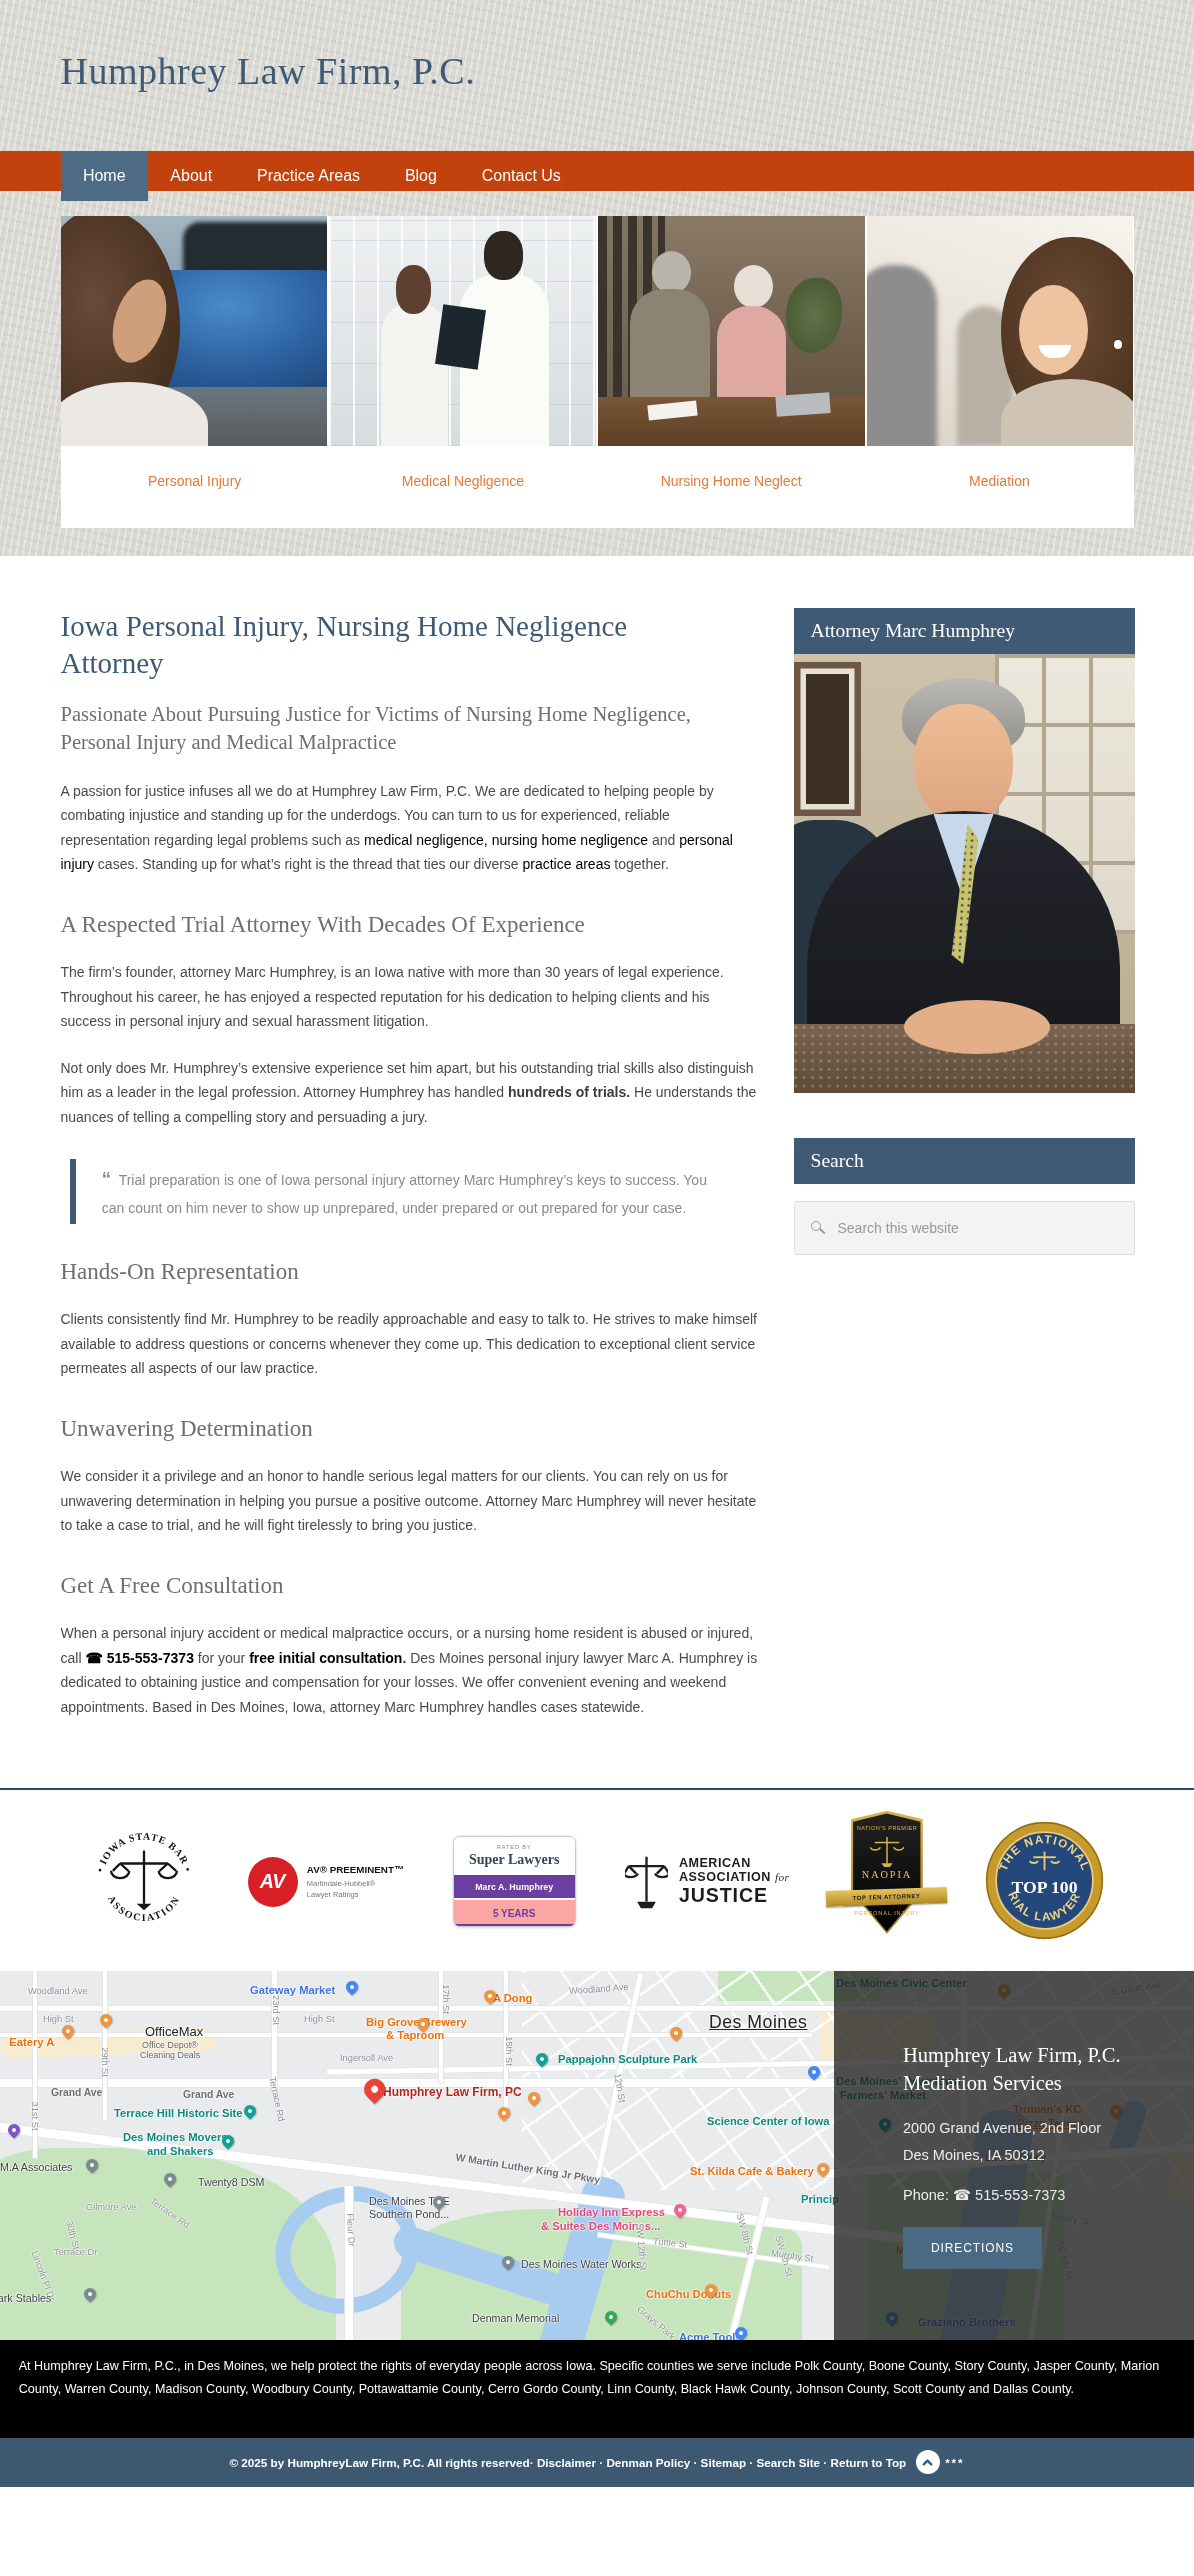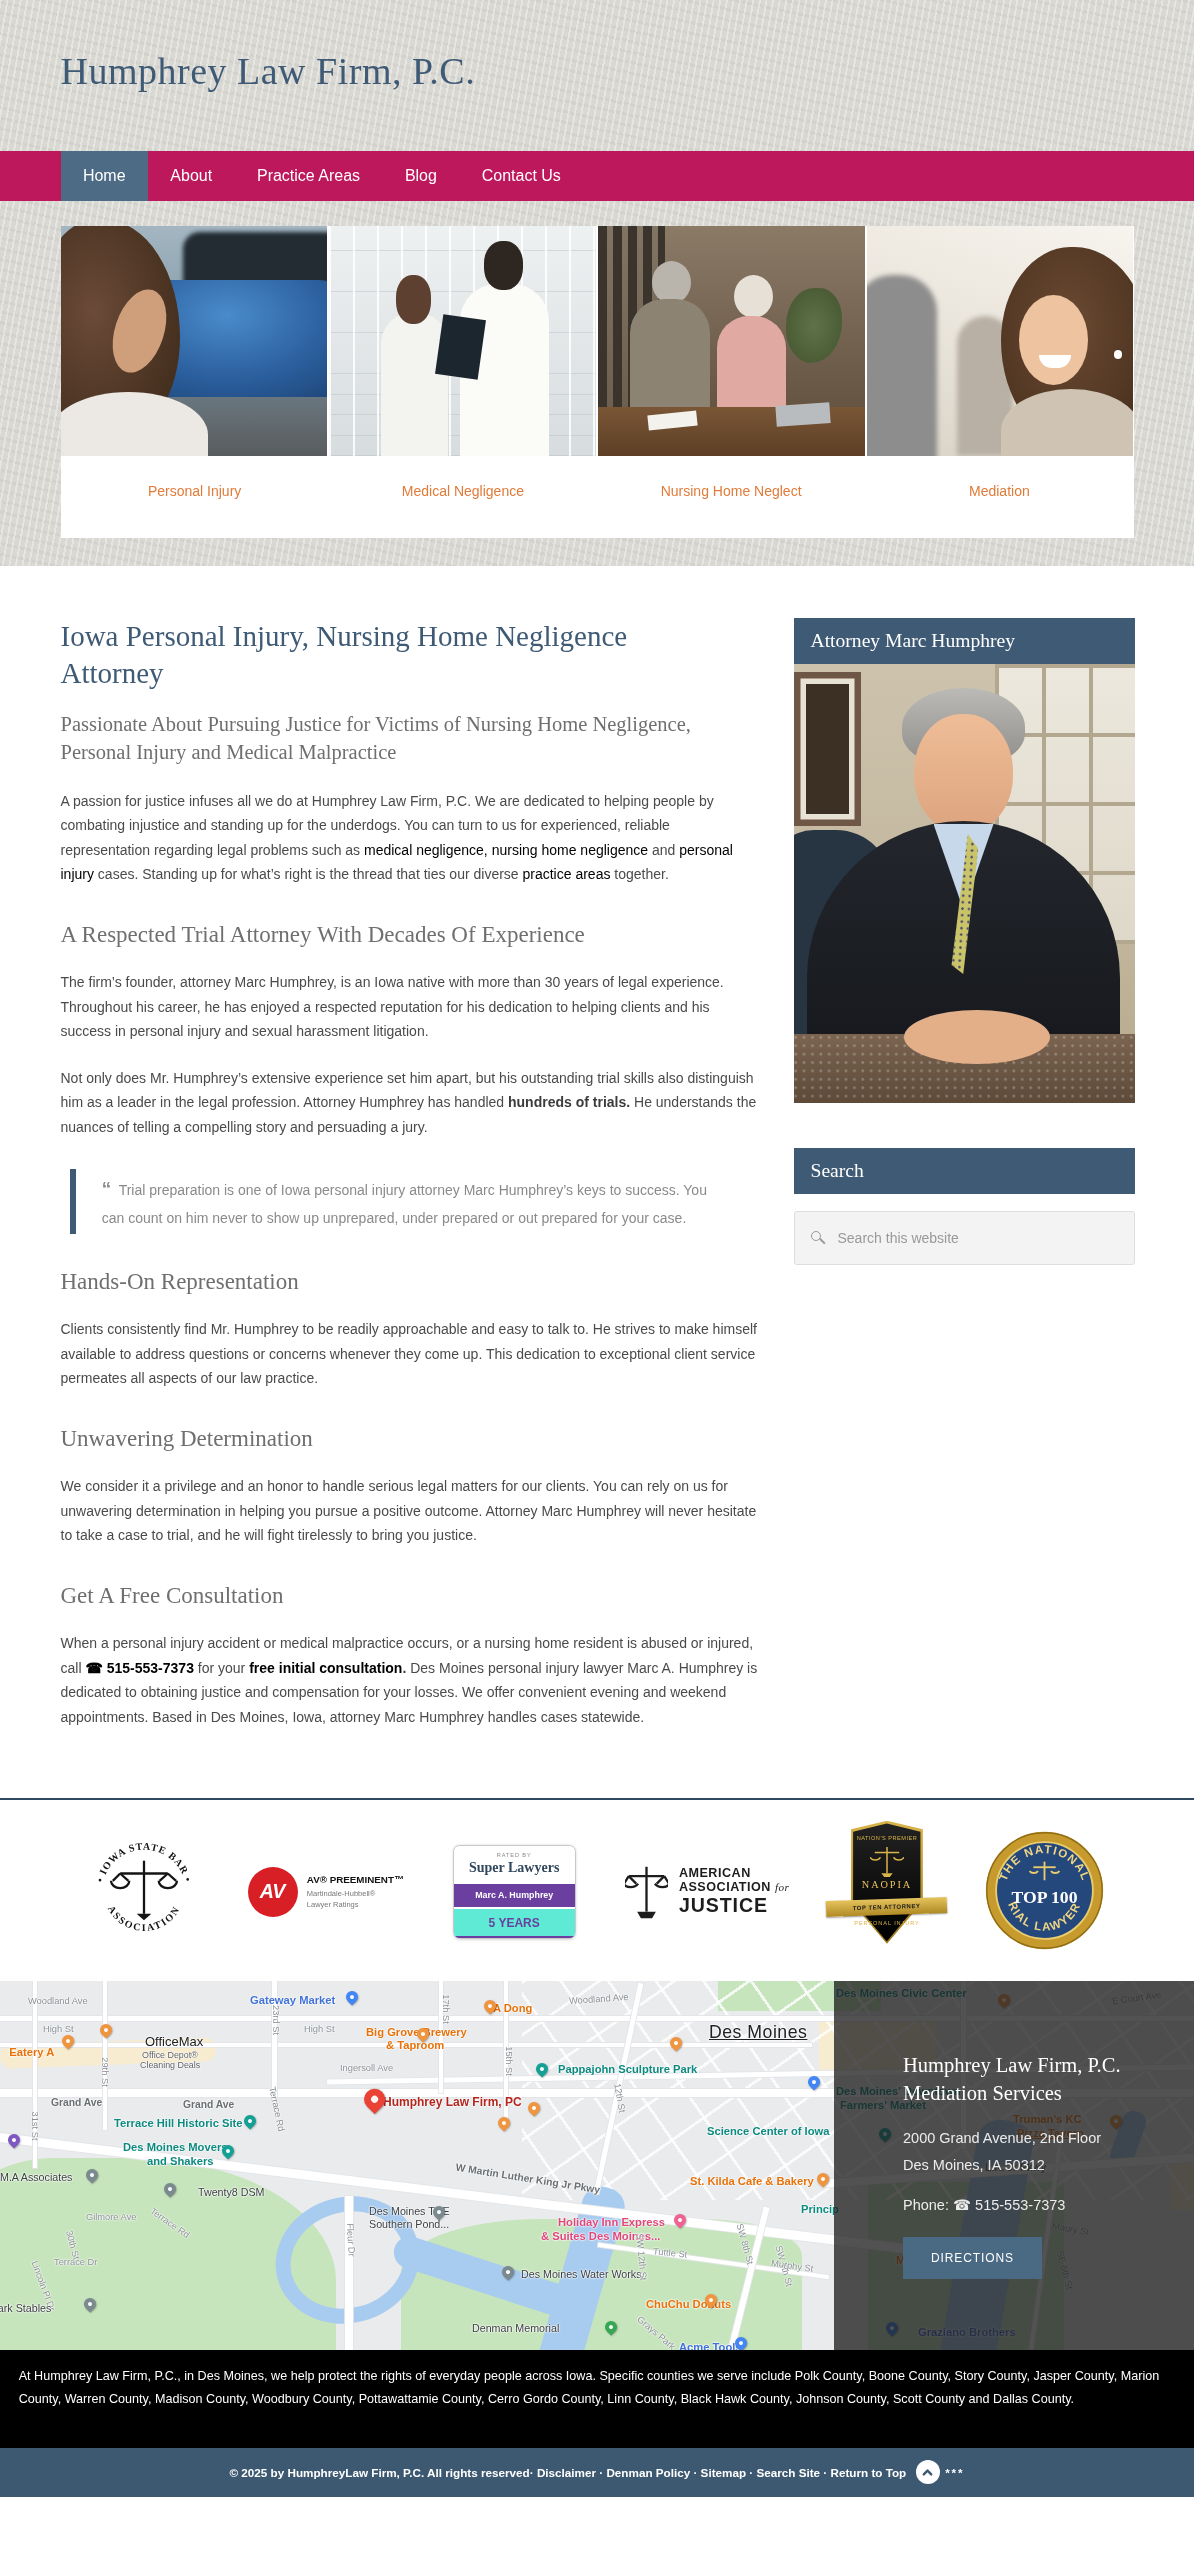--- a/index.html
+++ b/index.html
@@ -13,21 +13,21 @@
     repeating-linear-gradient(100deg,rgba(255,255,255,.35) 0 1.9px,rgba(0,0,0,0) 1.9px 6.5px),
     repeating-linear-gradient(12deg,rgba(180,180,175,.18) 0 2.8px,rgba(0,0,0,0) 2.8px 10.3px)}
   .site-header{height:151px}
   .site-title{position:absolute;left:0;top:49px;font-family:"Liberation Serif",serif;font-size:38px;color:#3e5a74;font-weight:400;letter-spacing:0.5px}
   .header-right{position:absolute;right:0;top:15px;text-align:right}
   .tagline{font-size:20.5px;color:#45759e;font-weight:300;line-height:1.5}
   .phone-line{margin-top:11.2px;font-size:26px;color:#dd6727;font-weight:300}
   .phone-line .ph-ico{font-size:22.4px;margin-right:7.5px}
 
   
-  .main-nav{background:#be185d;height:50px}
+  .main-nav{background:#c2410c;height:40px}
   .main-nav ul{list-style:none;display:flex;height:50px}
   .main-nav li{height:50px}
   .main-nav li a{display:block;padding:0 22.4px;line-height:50px;color:#fff;font-size:16px;font-weight:300}
   .main-nav li.active{background:#4d6b84}
 
   
   .hero{padding:25px 0 28px}
   .carousel-images{display:flex;gap:1.9px;height:230px;position:relative;background:#fff}
   .slide{flex:1;position:relative;overflow:hidden}
   .carousel-dot{position:absolute;right:11.2px;top:54%;width:8.4px;height:8.4px;border-radius:50%;background:#fff;box-shadow:0 0 1.9px rgba(0,0,0,.4);z-index:4}
@@ -110,21 +110,21 @@
   .badges{display:flex;align-items:center;justify-content:center;gap:49px}
   .badge{flex:none;position:relative}
   .b-av{display:flex;align-items:center;gap:9.3px}
   .av-circle{width:50px;height:50px;border-radius:50%;background:#d81f26;color:#fff;font-weight:700;font-style:italic;font-size:19.6px;display:flex;align-items:center;justify-content:center}
   .av-lines{font-size:7.5px;color:#777;line-height:1.5}
   .av-lines .l1{font-size:9.8px;color:#111;font-weight:700}
   .b-sl{width:123px;border:0.9px solid #c9c9c9;border-radius:6.5px;overflow:hidden;text-align:center;box-shadow:0 0.9px 2.8px rgba(0,0,0,.15)}
   .sl-rated{font-size:5.6px;color:#8a8a8a;letter-spacing:0.9px;padding-top:6.5px}
   .sl-name{font-family:"Liberation Serif",serif;font-size:14px;color:#31475c;font-weight:700;padding:1.9px 0 7.5px}
   .sl-att{background:#6a3fa0;color:#fff;font-size:8.9px;font-weight:700;padding:6.5px 0}
-  .sl-years{color:#6a3fa0;font-size:12px;font-weight:700;padding:7.5px 0;border-top:2.8px solid #fff;background:#5eead4;box-shadow:0 -1.9px 0 #6a3fa0 inset}
+  .sl-years{color:#6a3fa0;font-size:10px;font-weight:700;padding:7.5px 0;border-top:2.8px solid #fff;background:#fca5a5;box-shadow:0 -1.9px 0 #6a3fa0 inset}
   .b-aaj{display:flex;align-items:center;gap:11.2px;color:#1d1d1d}
   .aaj-t1{font-size:12.6px;font-weight:600;letter-spacing:0.5px}
   .aaj-t2{font-size:12.6px;font-weight:600;letter-spacing:0.5px}
   .aaj-t2 i{font-family:"Liberation Serif",serif;font-weight:400;font-size:11.2px}
   .aaj-t3{font-size:19.6px;font-weight:700;letter-spacing:0.9px}
   .b-naopia{width:97px;height:142px}
   .na-gold{position:absolute;left:0;top:0;width:97px;height:123px;clip-path:polygon(50% 0,87% 7%,87% 66%,50% 100%,13% 66%,13% 7%);background:linear-gradient(#d9b44a,#9c7a1e)}
   .na-black{position:absolute;left:2.8px;top:2.8px;width:91px;height:118px;clip-path:polygon(50% 0,87% 7%,87% 66%,50% 100%,13% 66%,13% 7%);background:linear-gradient(#222,#000)}
   .na-top{position:absolute;top:14px;width:100%;text-align:center;font-size:5.6px;color:#d9b44a;letter-spacing:0.5px}
   .na-scales{position:absolute;top:24px;left:32px}

